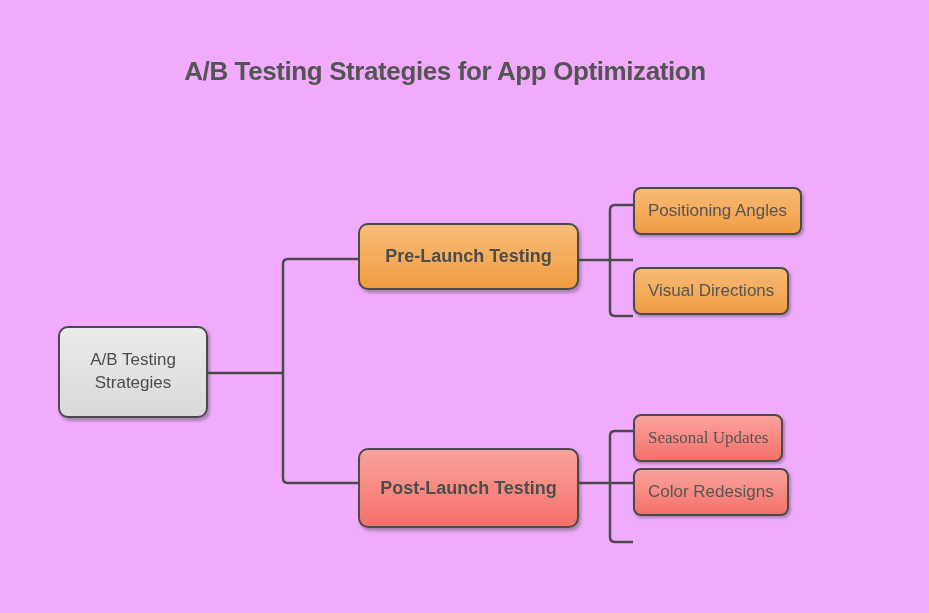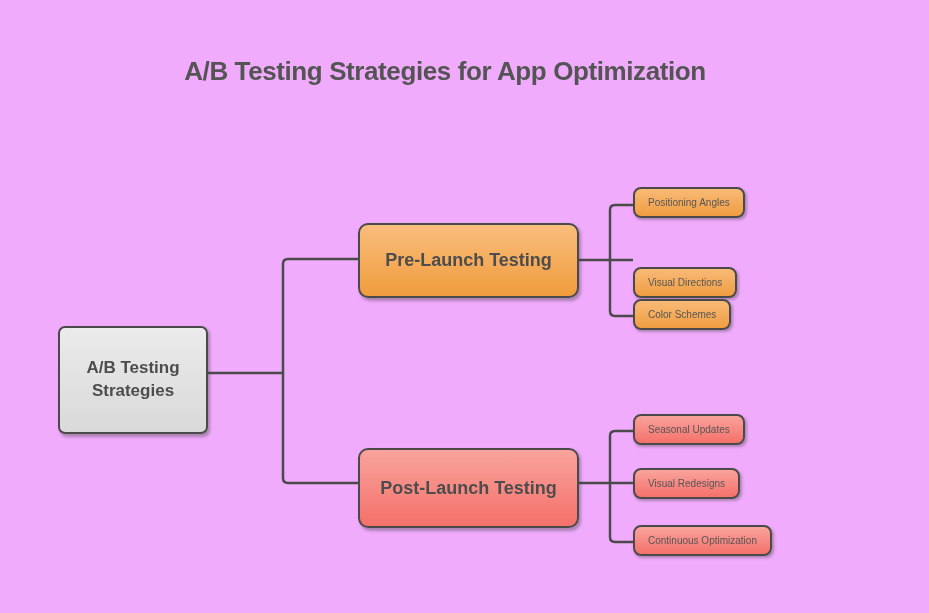--- a/index.html
+++ b/index.html
@@ -40,55 +40,54 @@
     border: 2.5px solid #4a4a4a;
     border-radius: 10px;
     display: flex;
     align-items: center;
     justify-content: center;
     text-align: center;
     color: #4d4d4d;
     box-shadow: 2px 2.5px 3px rgba(70,70,70,0.40);
   }
   .node-root {
-    left: 58px; top: 326px; width: 150px; height: 108px;
+    left: 58px; top: 326px; width: 150px; height: 92px;
     background: linear-gradient(to bottom, #ebebeb, #d9d9d9);
-    font-size: 17px; font-weight: bold; line-height: 1.35;
+    font-size: 17px; font-weight: normal; line-height: 1.35;
     padding: 0 14px;
-    border-radius: 7px;
   }
   .node-branch {
-    width: 221px; height: 75px;
+    width: 221px; height: 67px;
     font-size: 18px; font-weight: bold;
   }
   .node-pre  { left: 358px; top: 223px;
     background: linear-gradient(to bottom, #f9bd7c, #f09c3d); }
   .node-post { left: 358px; top: 448px; height: 80px;
     background: linear-gradient(to bottom, #f9a39c, #f4716a); }
   .leaf {
     position: absolute;
     left: 633px;
-    height: 31px;
+    height: 48px;
     box-sizing: border-box;
     border: 2.5px solid #4a4a4a;
     border-radius: 8px;
     display: inline-flex;
     align-items: center;
     padding: 0 13px;
     white-space: nowrap;
-    font-size: 10px;
+    font-size: 17px;
     color: #565656;
     box-shadow: 1.5px 2px 2.5px rgba(70,70,70,0.38);
   }
   .leaf-orange { background: linear-gradient(to bottom, #f8ba77, #f09d41); }
   .leaf-red    { background: linear-gradient(to bottom, #f9a39c, #f4716a); }
   .leaf-o1 { top: 187px; }
   .leaf-o2 { top: 243px; margin-top: 24px; }
   .leaf-o3 { top: 299px; }
-  .leaf-r1 { top: 414px; }
+  .leaf-r1 { top: 414px; font-family: Liberation Serif, serif; }
   .leaf-r2 { top: 468px; }
   .leaf-r3 { top: 525px; }
 </style>
 </head>
 <body>
 
 <div class="stage">
 
   <div class="title">A/B Testing Strategies for App Optimization</div>
 
@@ -108,19 +107,17 @@
   </svg>
 
   <div class="node node-root">A/B Testing Strategies</div>
 
   <div class="node node-branch node-pre">Pre-Launch Testing</div>
 
   <div class="node node-branch node-post">Post-Launch Testing</div>
 
   <div class="leaf leaf-orange leaf-o1">Positioning Angles</div>
   <div class="leaf leaf-orange leaf-o2">Visual Directions</div>
-  <div class="leaf leaf-orange leaf-o3">Color Schemes</div>
 
   <div class="leaf leaf-red leaf-r1">Seasonal Updates</div>
-  <div class="leaf leaf-red leaf-r2">Visual Redesigns</div>
-  <div class="leaf leaf-red leaf-r3">Continuous Optimization</div>
+  <div class="leaf leaf-red leaf-r2">Color Redesigns</div>
 
 </div>
 
 </body></html>

